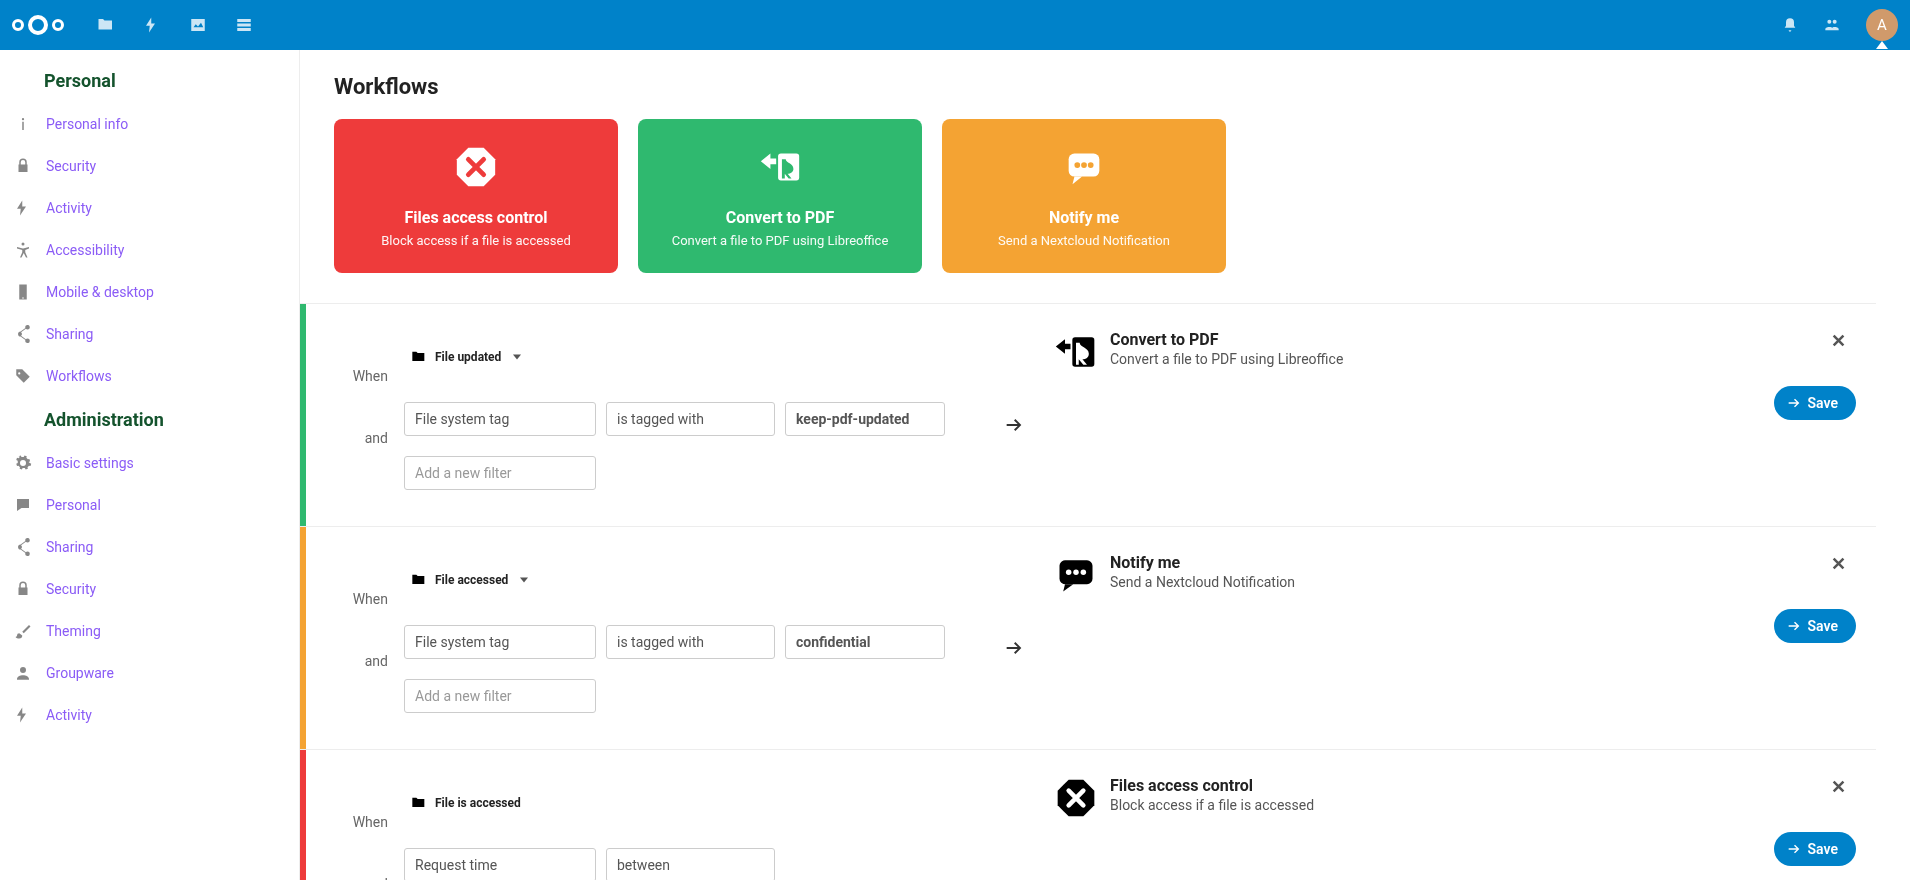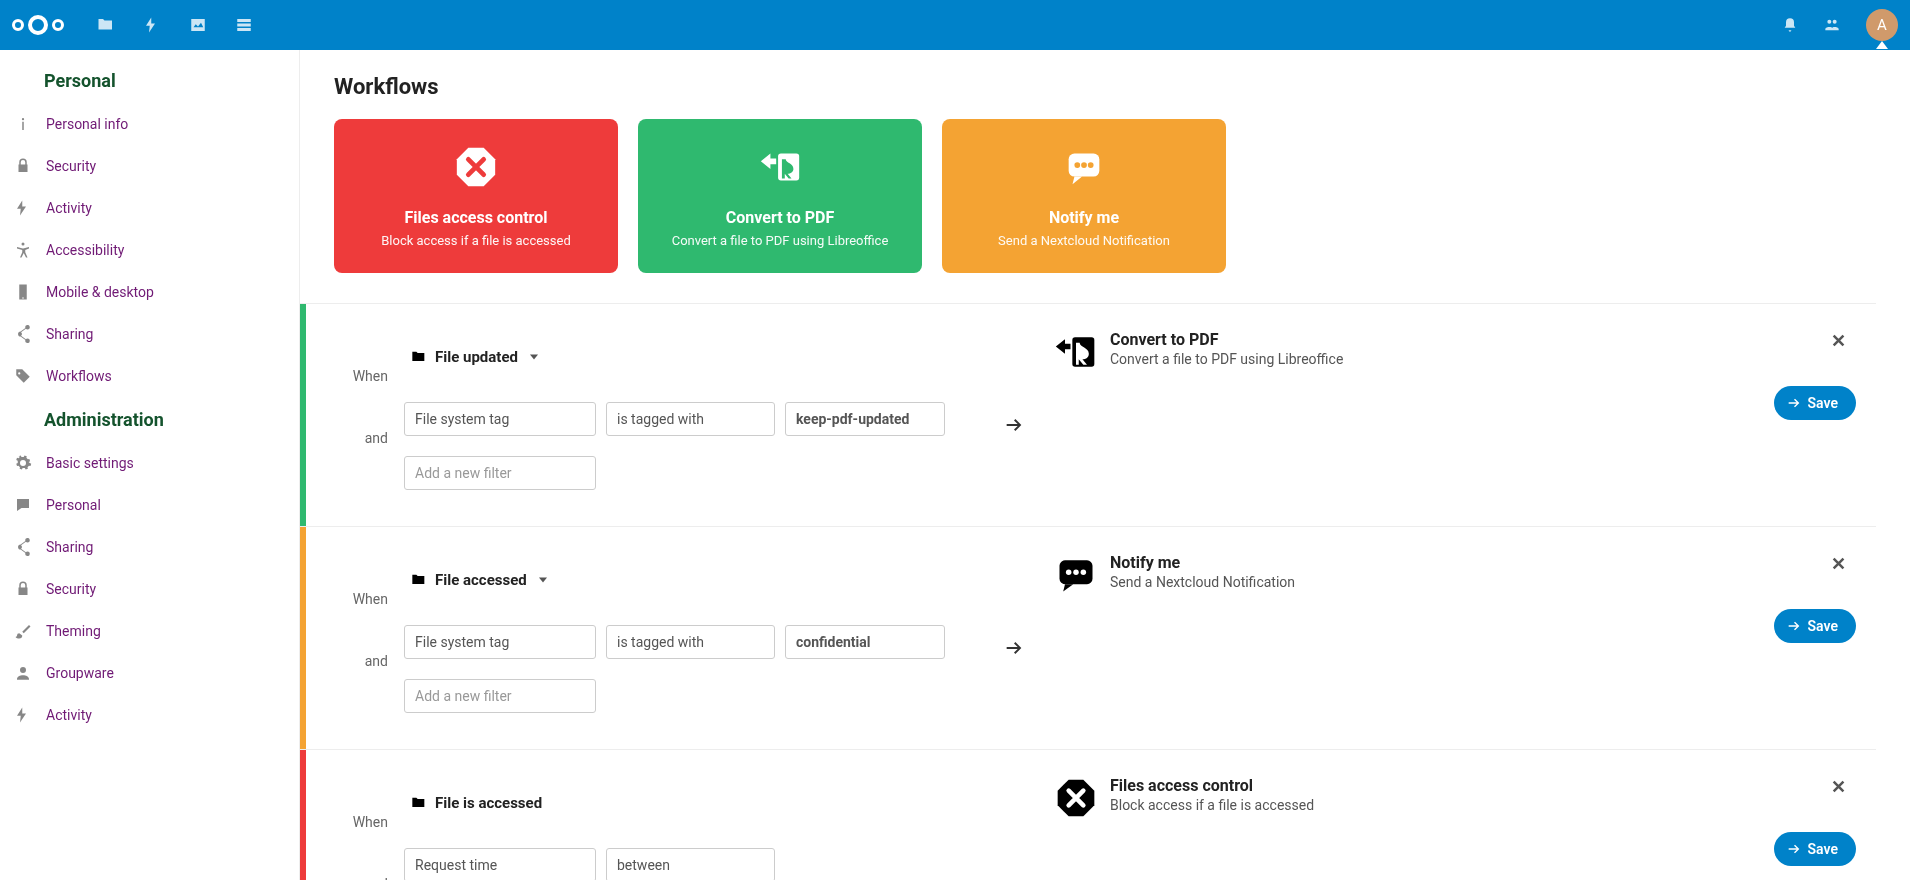--- a/index.html
+++ b/index.html
@@ -12,21 +12,21 @@
   .nav-icons{display:flex;gap:28px;margin-left:15px;}
   .nav-icons .ic{width:18px;height:18px;fill:#cce6f5;cursor:pointer;}
   .topbar-right{margin-left:auto;display:flex;align-items:center;gap:26px;}
   .topbar-right .ic{width:16px;height:16px;fill:#cce6f5;cursor:pointer;}
   .avatar{width:32px;height:32px;border-radius:50%;background:#d09a6b;color:#fff;display:flex;align-items:center;justify-content:center;font-size:15px;cursor:pointer;position:relative;}
   .avatar::after{content:"";position:absolute;bottom:-8px;left:50%;transform:translateX(-50%);width:0;height:0;border-left:6px solid transparent;border-right:6px solid transparent;border-bottom:8px solid #fff;}
   
   .layout{display:flex;height:calc(100vh - 50px);}
   .sidebar{width:300px;border-right:1px solid #ededed;overflow-y:auto;padding-top:8px;flex-shrink:0;}
   .side-heading{font-weight:700;font-size:18px;padding:12px 16px 12px 44px;color:#14532d;}
-  .side-item{display:flex;align-items:center;gap:14px;padding:12px 16px 12px 14px;cursor:pointer;font-size:14px;color:#701a75;}
+  .side-item{display:flex;align-items:center;gap:14px;padding:12px 16px 12px 14px;cursor:pointer;font-size:14px;color:#8b5cf6;}
   .side-item .sic{width:18px;height:18px;fill:#555;opacity:.7;flex-shrink:0;}
   
   .main{flex:1;overflow-y:auto;padding:24px 34px 40px;}
   .page-title{font-size:22px;font-weight:700;margin-bottom:20px;}
   .cards{display:flex;gap:20px;margin-bottom:30px;}
   .card{width:284px;height:154px;border-radius:8px;color:#fff;text-align:center;padding:20px 14px;display:flex;flex-direction:column;align-items:center;justify-content:center;cursor:pointer;}
   .card.red{background:#ee3b3b;}
   .card.green{background:#2fb96f;}
   .card.orange{background:#f4a333;}
   .card .cic{width:46px;height:46px;margin-bottom:18px;}
@@ -34,21 +34,21 @@
   .card p{font-size:13px;opacity:.95;}
   
   .rule{display:flex;border-top:1px solid #ededed;padding:26px 0 26px 0;position:relative;margin-left:-34px;padding-left:34px;}
   .rule::before{content:"";position:absolute;left:0;top:0;bottom:0;width:6px;}
   .rule.green::before{background:#2fb96f;}
   .rule.orange::before{background:#f4a333;}
   .rule.red::before{background:#ee3b3b;}
   .conditions{width:640px;}
   .cond-row{display:flex;align-items:center;gap:10px;margin-bottom:8px;}
   .when-label{width:60px;text-align:right;font-size:14px;color:#666;padding-right:6px;margin-top:38px;}
-  .event-select{display:flex;align-items:center;gap:8px;border:1px solid transparent;border-radius:3px;padding:6px 28px 6px 6px;position:relative;font-size:15px;font-weight:700;cursor:pointer;}
+  .event-select{display:flex;align-items:center;gap:8px;border:1px solid transparent;border-radius:3px;padding:6px 28px 6px 6px;position:relative;font-size:12px;font-weight:700;cursor:pointer;}
   .event-select .fic{width:16px;height:16px;fill:#000;}
   .event-select.dd::after{content:"";position:absolute;right:8px;top:50%;transform:translateY(-50%);width:0;height:0;border-left:4px solid transparent;border-right:4px solid transparent;border-top:5px solid #555;}
   .inp{border:1px solid #ccc;border-radius:3px;height:34px;padding:0 10px;font-size:14px;color:#555;background:#fff;}
   .inp.w1{width:192px;}
   .inp.w2{width:169px;}
   .inp.w3{width:160px;font-weight:bold;}
   .inp.wt{width:96px;}
   .inp::placeholder{color:#999;}
   .inp.focus{border-color:#0082c9;}
   .arrow-col{width:80px;display:flex;align-items:center;justify-content:center;padding-top:20px;}

